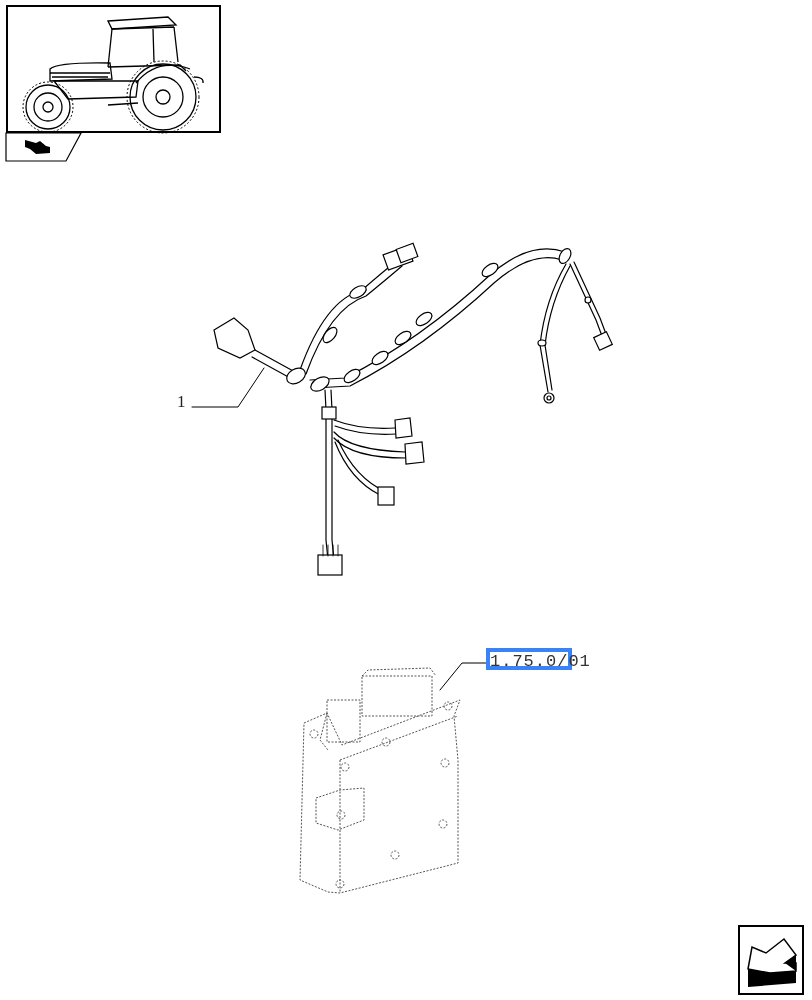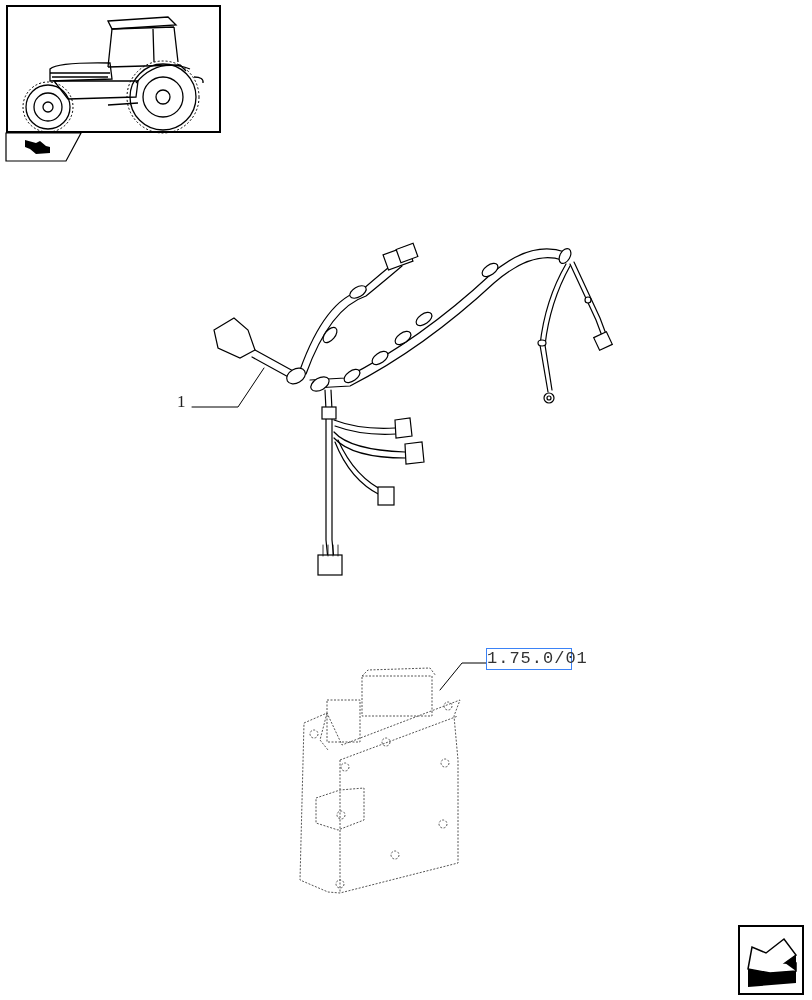--- a/index.html
+++ b/index.html
@@ -1,20 +1,20 @@
 <!DOCTYPE html>
 <html><head>
   <meta charset="utf-8">
   <style>
     html, body { margin: 0; padding: 0; background: #ffffff; }
     body { width: 812px; height: 1000px; position: relative; overflow: hidden; font-family: "Liberation Serif", serif; }
     .abs { position: absolute; }
     #thumb-frame { left: 6px; top: 5px; width: 215px; height: 128px; border: 2px solid #000; box-sizing: border-box; background: #fff; }
     #thumb-tab { left: 6px; top: 133px; width: 75px; height: 28px; }
-    #ref-box { left: 486px; top: 648px; width: 86px; height: 22px; border: 1px solid #3b82f6; box-sizing: border-box; font-family: "Liberation Mono", monospace; font-size: 17px; letter-spacing: 1px; color: #333; text-align: center; line-height: 20px; background: #fff; }
+    #ref-box { left: 486px; top: 648px; width: 86px; height: 22px; border: 4px solid #3b82f6; box-sizing: border-box; font-family: "Liberation Mono", monospace; font-size: 17px; letter-spacing: 1px; color: #333; text-align: center; line-height: 20px; background: #fff; }
     #callout-1 { left: 177px; top: 392px; font-size: 17px; color: #222; }
     #nav-btn { left: 738px; top: 925px; width: 66px; height: 70px; }
     svg { overflow: visible; }
   </style>
 </head>
 <body>
 
 <div id="thumb-frame" class="abs">
   <svg width="211" height="124" viewBox="0 0 211 124">
     <g fill="none" stroke="#000" stroke-width="1.3">

